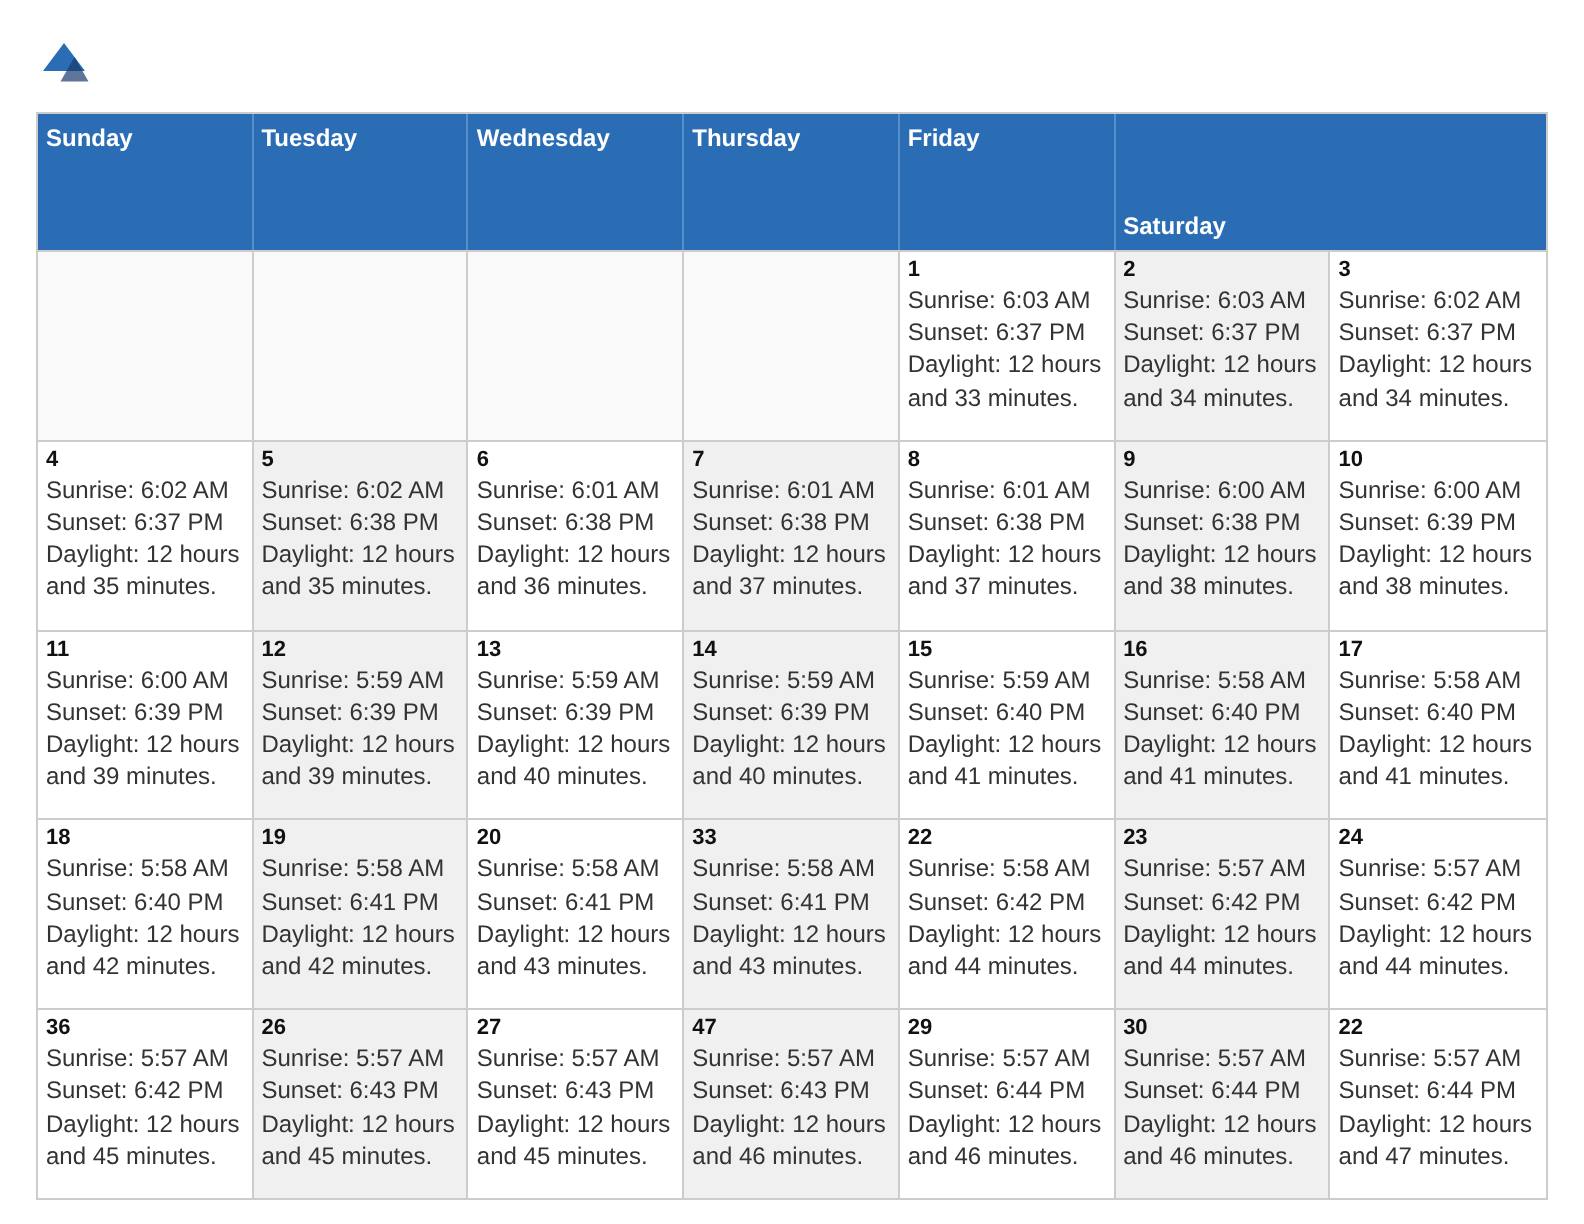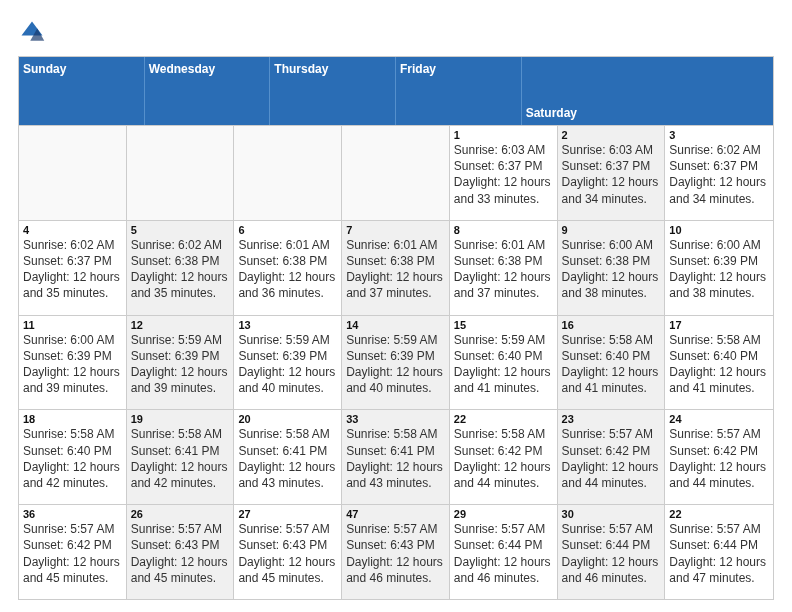--- a/index.html
+++ b/index.html
@@ -61,21 +61,21 @@
       color: #333;
     }
     .calendar {
       flex: 1;
       display: flex;
       flex-direction: column;
       border: 1px solid #ccc;
     }
     .cal-header-row {
       display: grid;
-      grid-template-columns: repeat(6, 1fr);
+      grid-template-columns: repeat(7, 1fr);
       background: #2a6db5;
     }
     .cal-header-cell {
       color: #fff;
       font-size: 12px;
       font-weight: bold;
       padding: 5px 4px;
       text-align: left;
       border-right: 1px solid #5590cc;
     }
@@ -132,20 +132,21 @@
     </div>
     <div class="title-block">
       <div class="main-title"></div>
       <div class="subtitle"></div>
     </div>
   </div>
 
   <div class="calendar">
     <div class="cal-header-row">
     <div class="cal-header-cell">Sunday</div>
+        <div class="cal-header-cell">Tuesday</div>
         <div class="cal-header-cell">Wednesday</div>
         <div class="cal-header-cell">Thursday</div>
         <div class="cal-header-cell">Friday</div>
         <div class="cal-header-cell">Saturday</div>
       </div>
     <div class="cal-body">
     <div class="cal-row">
           <div class="cal-cell empty"></div>
           <div class="cal-cell empty"></div>
           <div class="cal-cell empty"></div>

